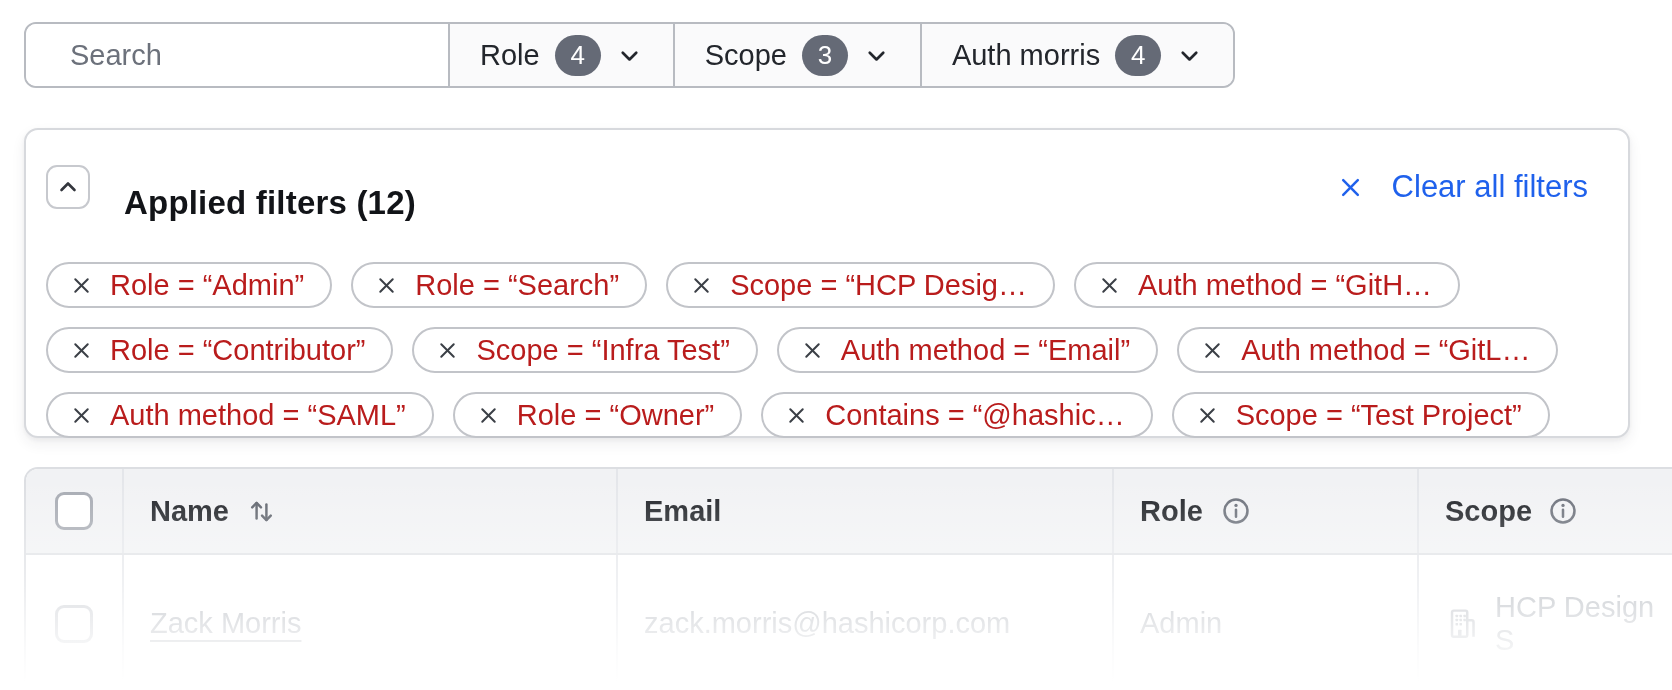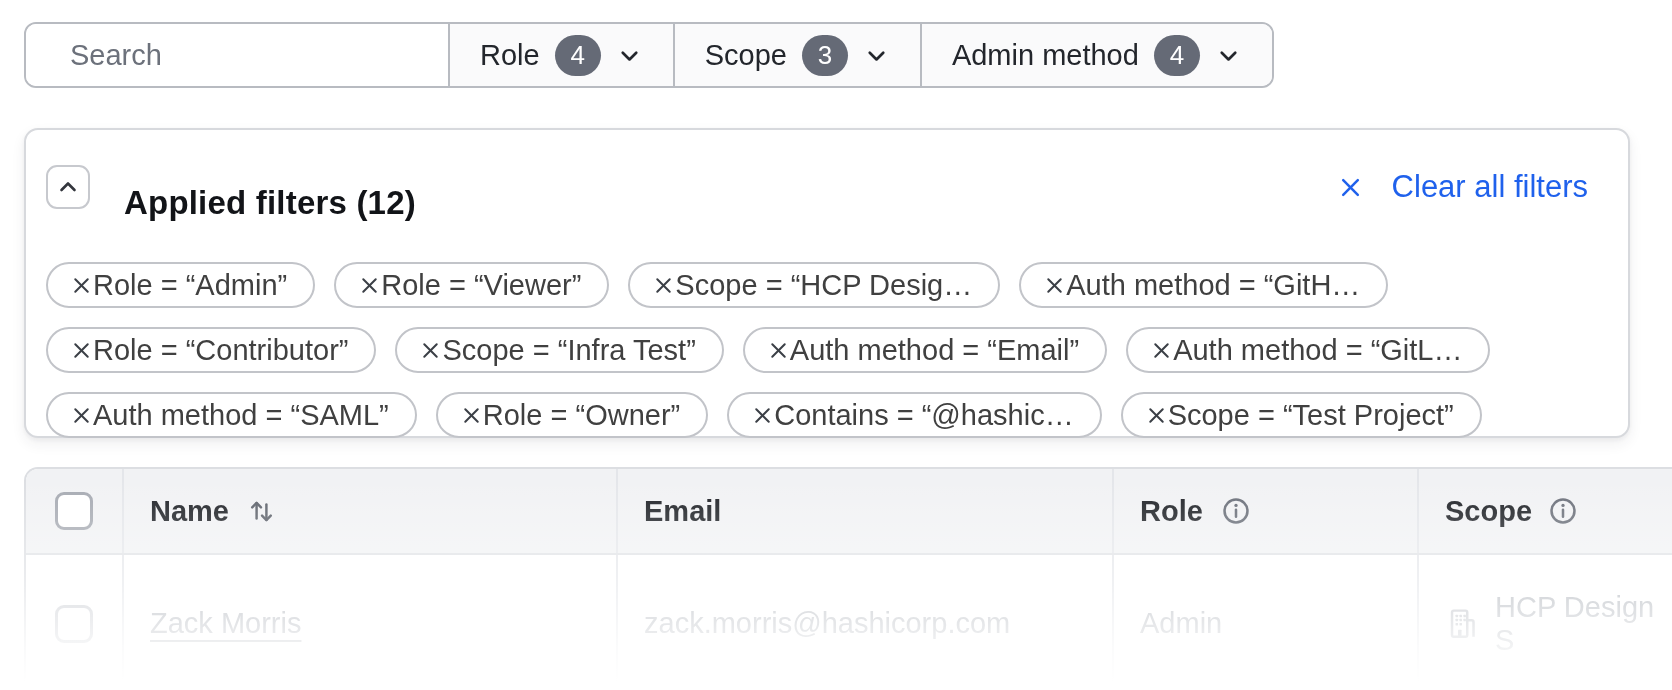--- a/index.html
+++ b/index.html
@@ -62,24 +62,24 @@
   .clear-all {
     margin-left:auto; display:flex; align-items:center; gap:28px;
     background:none; border:none; cursor:pointer;
     font-family:inherit; font-size:31px; font-weight:500;
     color:var(--accent,#1f61ec);
     justify-content:space-between;
   }
   .chip-rows { margin-top:40px; }
   .chip-row { display:flex; gap:19px; margin-bottom:19px; }
   .chip {
-    height:46px; display:flex; align-items:center; 
+    height:46px; display:flex; align-items:center; gap:17px;
     padding:0 26px 0 22px; background:#fff;
     border:2px solid #c2c4c9; border-radius:999px; cursor:pointer;
-    font-family:inherit; font-size:29px; color:#404040; white-space:nowrap;
+    font-family:inherit; font-size:29px; color:#b91c1c; white-space:nowrap;
   }
 
   
   .table {
     position:absolute; left:24px; top:467px; width:1648px; height:223px;
     border-top:2px solid #dcdee2; border-left:2px solid #dcdee2;
     border-top-left-radius:14px; overflow:hidden; background:#fff;
   }
   .tr { display:flex; align-items:stretch; }
   .thead { background:#f1f2f4; border-bottom:2px solid #dfe1e5; height:86px; }
@@ -137,21 +137,21 @@
 
   <button class="dd-btn">
     <span>Scope</span>
     <span class="badge">3</span>
     <svg width="27" height="27" viewBox="0 0 24 24" fill="none" stroke="#23262c" stroke-width="2.4" stroke-linecap="round" stroke-linejoin="round">
       <polyline points="6,9.5 12,15.5 18,9.5"></polyline>
     </svg>
   </button>
 
   <button class="dd-btn">
-    <span>Admin method</span>
+    <span>Auth morris</span>
     <span class="badge">4</span>
     <svg width="27" height="27" viewBox="0 0 24 24" fill="none" stroke="#23262c" stroke-width="2.4" stroke-linecap="round" stroke-linejoin="round">
       <polyline points="6,9.5 12,15.5 18,9.5"></polyline>
     </svg>
   </button>
 </div>
 
 <div class="card">
   <div class="card-head">
     <button class="collapse-btn">
@@ -176,21 +176,21 @@
             <line x1="5.5" y1="5.5" x2="18.5" y2="18.5"></line>
             <line x1="18.5" y1="5.5" x2="5.5" y2="18.5"></line>
           </svg>
         <span>Role = “Admin”</span>
       </button>
       <button class="chip">
         <svg width="23" height="23" viewBox="0 0 24 24" fill="none" stroke="#3b3f46" stroke-width="2.1" stroke-linecap="round">
             <line x1="5.5" y1="5.5" x2="18.5" y2="18.5"></line>
             <line x1="18.5" y1="5.5" x2="5.5" y2="18.5"></line>
           </svg>
-        <span>Role = “Viewer”</span>
+        <span>Role = “Search”</span>
       </button>
       <button class="chip">
         <svg width="23" height="23" viewBox="0 0 24 24" fill="none" stroke="#3b3f46" stroke-width="2.1" stroke-linecap="round">
             <line x1="5.5" y1="5.5" x2="18.5" y2="18.5"></line>
             <line x1="18.5" y1="5.5" x2="5.5" y2="18.5"></line>
           </svg>
         <span>Scope = “HCP Desig…</span>
       </button>
       <button class="chip">
         <svg width="23" height="23" viewBox="0 0 24 24" fill="none" stroke="#3b3f46" stroke-width="2.1" stroke-linecap="round">

